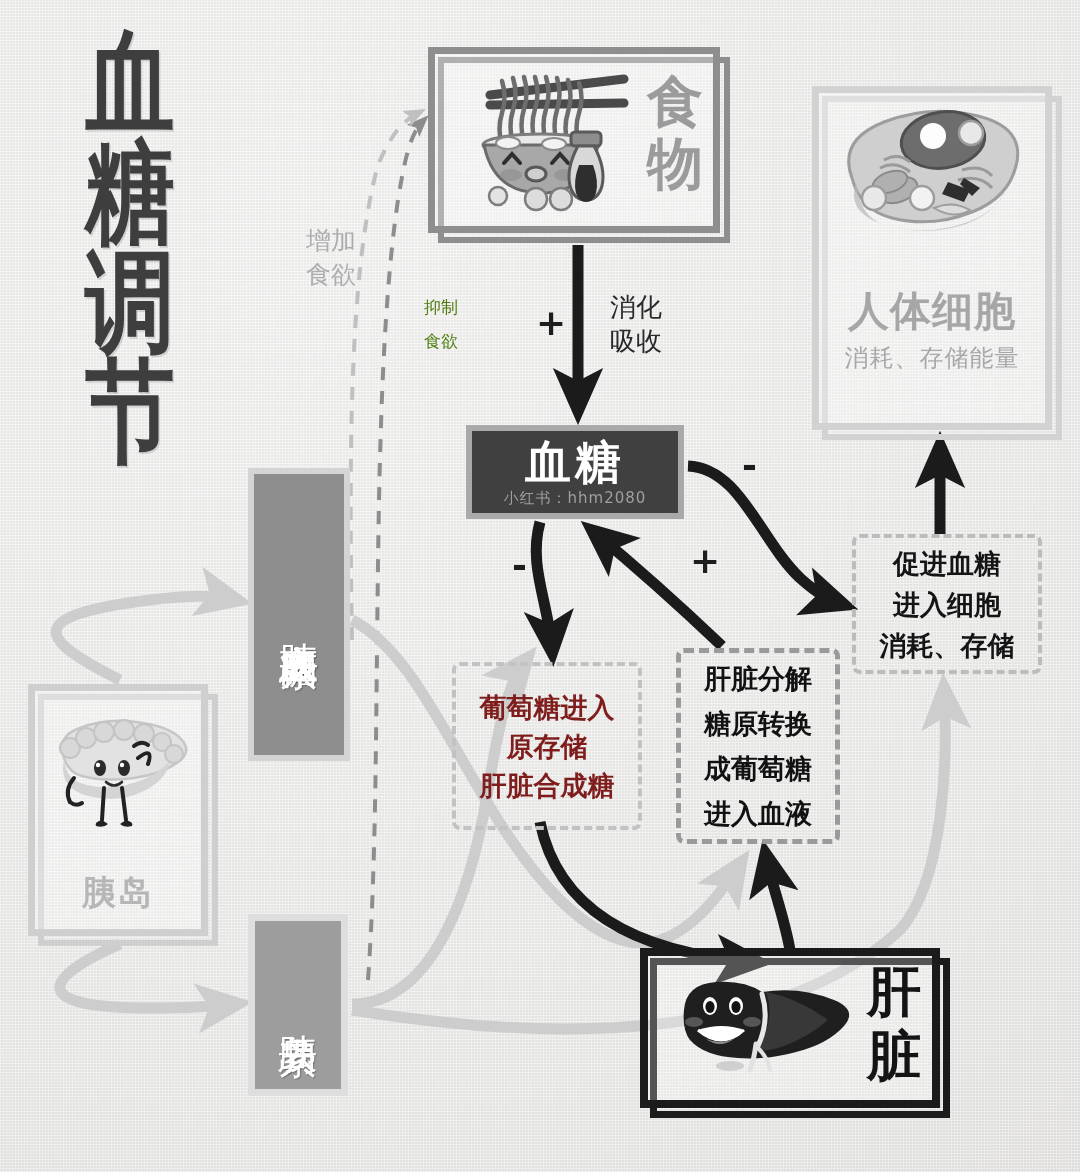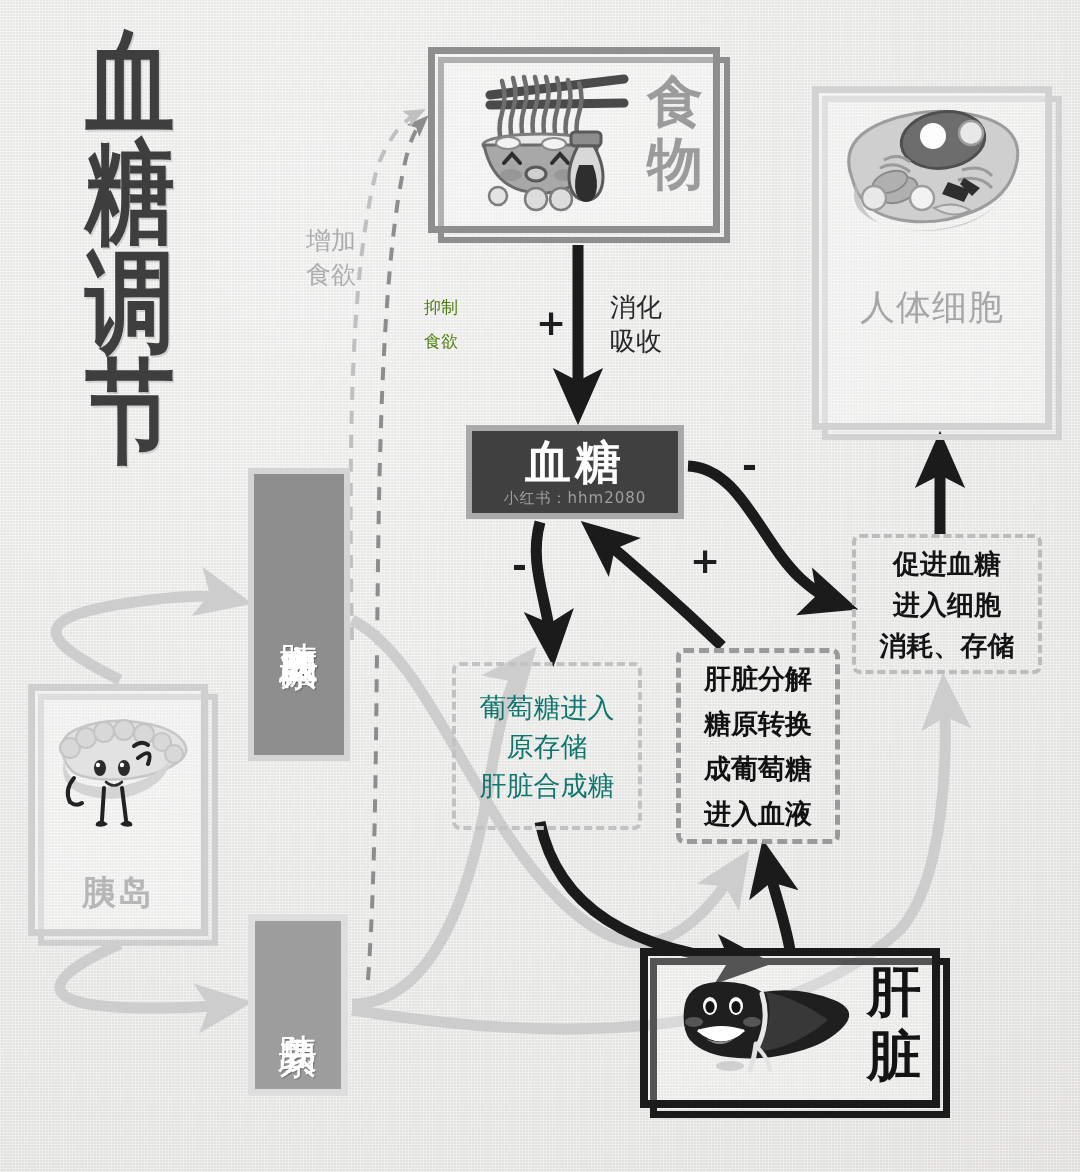--- a/index.html
+++ b/index.html
@@ -57,21 +57,21 @@
     font-size:56px;line-height:62px;font-weight:bold;color:#9b9b9b;
     font-family:"DejaVu Sans","Liberation Sans",sans-serif;
     text-align:center;width:62px;
   }
   #food .label span{display:block;}
 
   
   #cell{left:812px;top:86px;width:240px;height:344px;--fc:#d2d2d2;}
   #cell .title{
     position:absolute;left:0;right:0;top:198px;text-align:center;
-    font-size:35px;font-weight:normal;color:#a6a6a6;letter-spacing:1px;
+    font-size:41px;font-weight:bold;color:#a6a6a6;letter-spacing:1px;
     font-family:"DejaVu Sans","Liberation Sans",sans-serif;
   }
   #cell .sub{
     position:absolute;left:0;right:0;top:256px;text-align:center;
     font-size:24px;color:#a8a8a8;letter-spacing:1px;
     font-family:"DejaVu Sans","Liberation Sans",sans-serif;
   }
 
   
   #pancreas{left:28px;top:684px;width:180px;height:252px;--fc:#cfcfcf;}
@@ -130,21 +130,21 @@
   
   .dashbox{
     display:flex;align-items:center;justify-content:center;text-align:center;
     border-radius:8px;
     font-family:"DejaVu Sans","Liberation Sans",sans-serif;
   }
   .dashbox .t{display:block;text-align:center;}
   #note-glycogen{
     left:452px;top:662px;width:190px;height:168px;
     border:4px dashed #c2c2c2;
-    font-size:27px;line-height:39px;color:#0f766e;font-weight:normal;
+    font-size:27px;line-height:39px;color:#7f1d1d;font-weight:bold;
   }
   #note-breakdown{
     left:676px;top:648px;width:164px;height:196px;
     border:5px dashed #9a9a9a;
     font-size:27px;line-height:45px;color:#111;font-weight:bold;
   }
   #note-uptake{
     left:852px;top:534px;width:190px;height:140px;
     border:4px dashed #bcbcbc;
     font-size:27px;line-height:41px;color:#141414;font-weight:bold;
@@ -294,20 +294,21 @@
       </g>
       <circle cx="159" cy="47" r="12" fill="#e8e8e8" stroke="#9d9d9d" stroke-width="2.5"></circle>
       <circle cx="62" cy="112" r="12" fill="#e8e8e8" stroke="#9d9d9d" stroke-width="2.5"></circle>
       <circle cx="110" cy="112" r="12" fill="#f2f2f2" stroke="#9d9d9d" stroke-width="2.5"></circle>
       <path d="M136,96 l22,8 l-6,12 l-22,-8 Z" fill="#2e2e2e"></path>
       <path d="M152,92 l16,10 l-8,8 l-12,-12 Z" fill="#2e2e2e"></path>
       <path d="M122,122 q18,-8 36,2 q-16,10 -36,-2 Z" fill="#dcdcdc" stroke="#9d9d9d" stroke-width="2"></path>
     </svg>
   </div>
   <div class="title">人体细胞</div>
+  <div class="sub">消耗、存储能量</div>
 </div>
 
 <div id="pancreas" class="node framebox">
   <div class="shadowframe"></div>
   <div class="mainframe"></div>
   <div class="inner">
     <svg viewBox="0 0 180 180" width="180" height="180">
       <path d="M36,74 q-8,-22 16,-30 q26,-10 56,-6 q34,4 46,18 q10,12 -4,22 q-16,12 -44,16 q-30,4 -52,-2 q-14,-4 -18,-18 Z" fill="#e2e2e2" stroke="#c6c6c6" stroke-width="2.5"></path>
       <path d="M36,76 q-6,28 24,36 q32,8 58,-6 q22,-12 24,-30 q-12,16 -40,24 q-34,8 -56,-4 q-8,-6 -10,-20 Z" fill="#d4d4d4"></path>
       <g fill="#d8d8d8" stroke="#c4c4c4" stroke-width="2">

